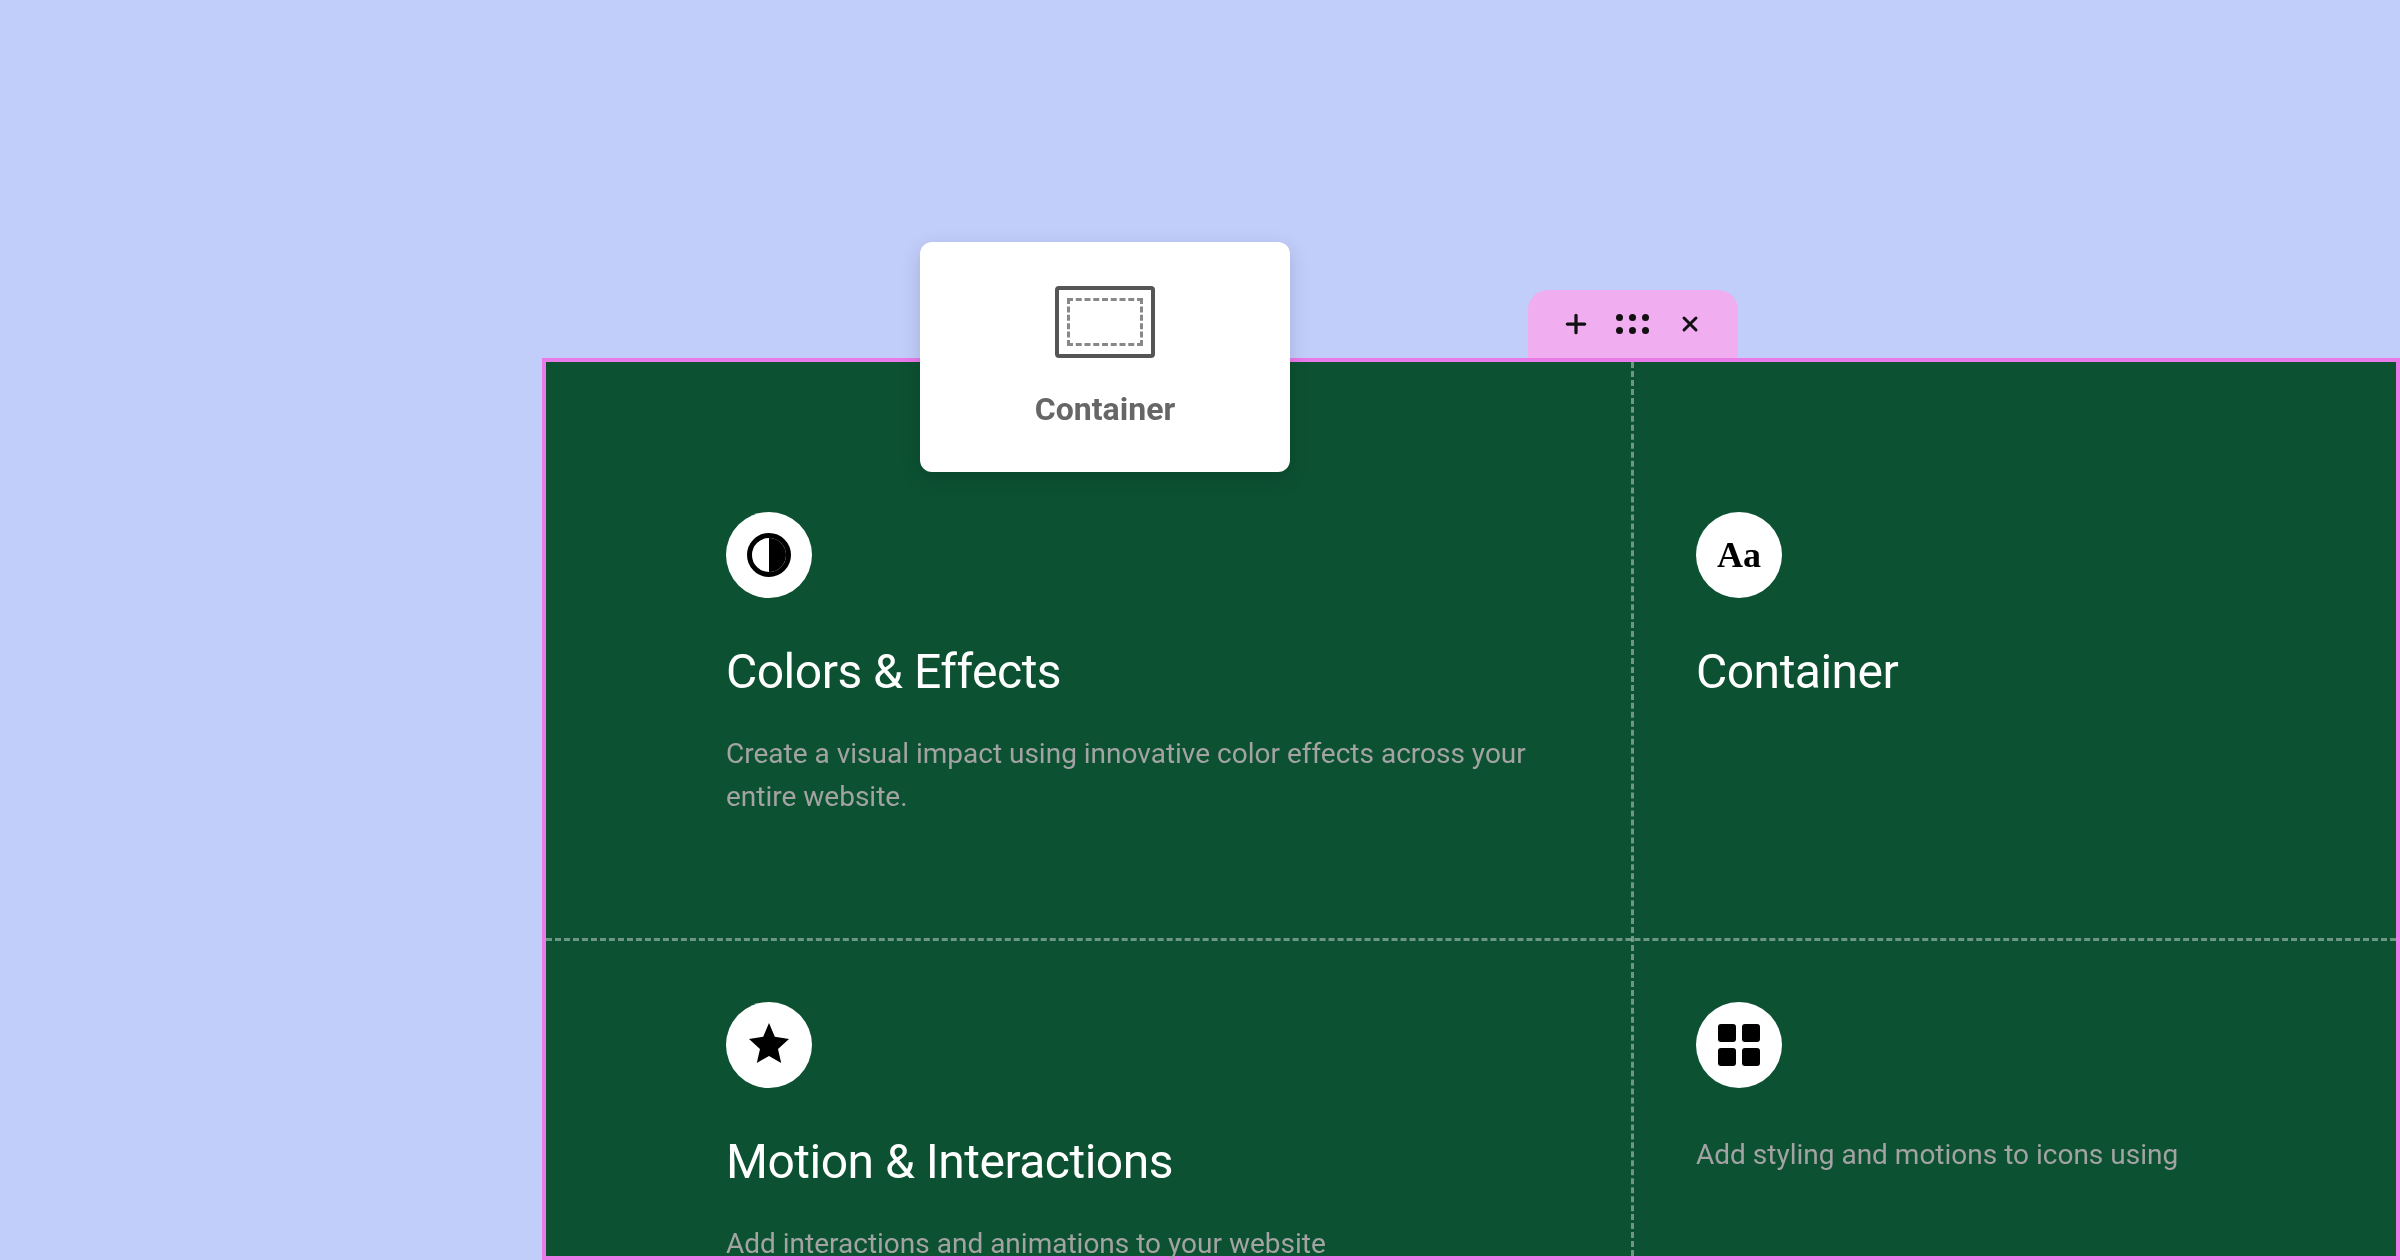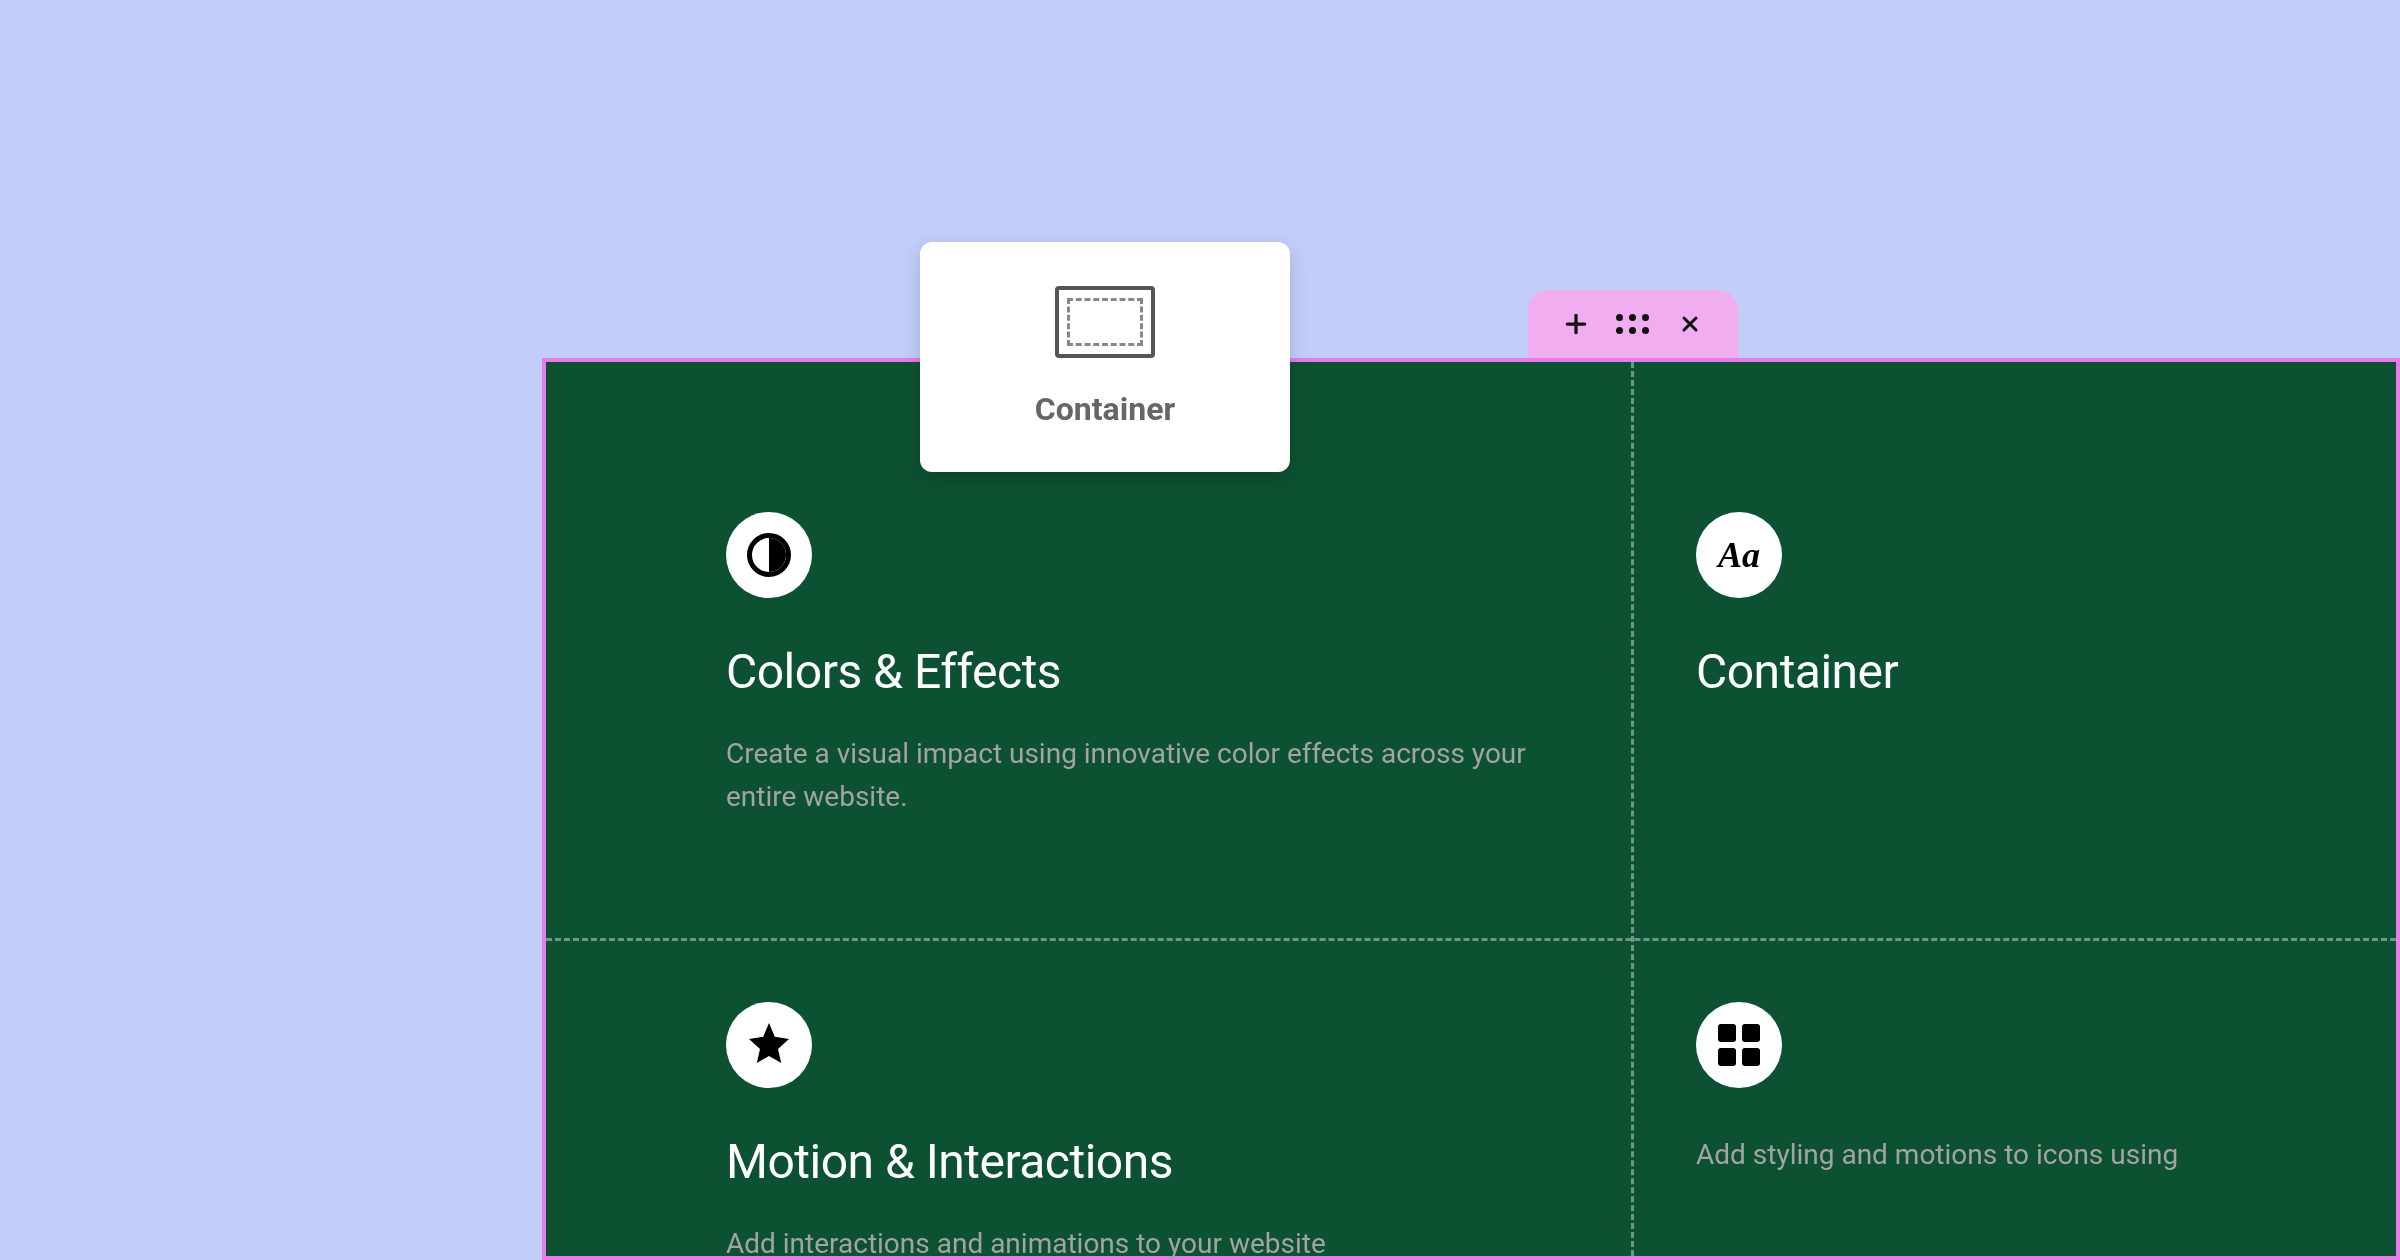--- a/index.html
+++ b/index.html
@@ -153,21 +153,20 @@
       top: 0;
       width: 50%;
       height: 100%;
       background: #000;
     }
     .icon-typography {
       font-family: Georgia, serif;
       font-weight: 700;
       font-size: 36px;
       color: #000;
-      font-style: italic;
     }
     .icon-star svg { width: 48px; height: 48px; }
     .icon-grid {
       display: grid;
       grid-template-columns: repeat(2, 18px);
       grid-template-rows: repeat(2, 18px);
       gap: 6px;
     }
     .icon-grid span {
       background: #000;

